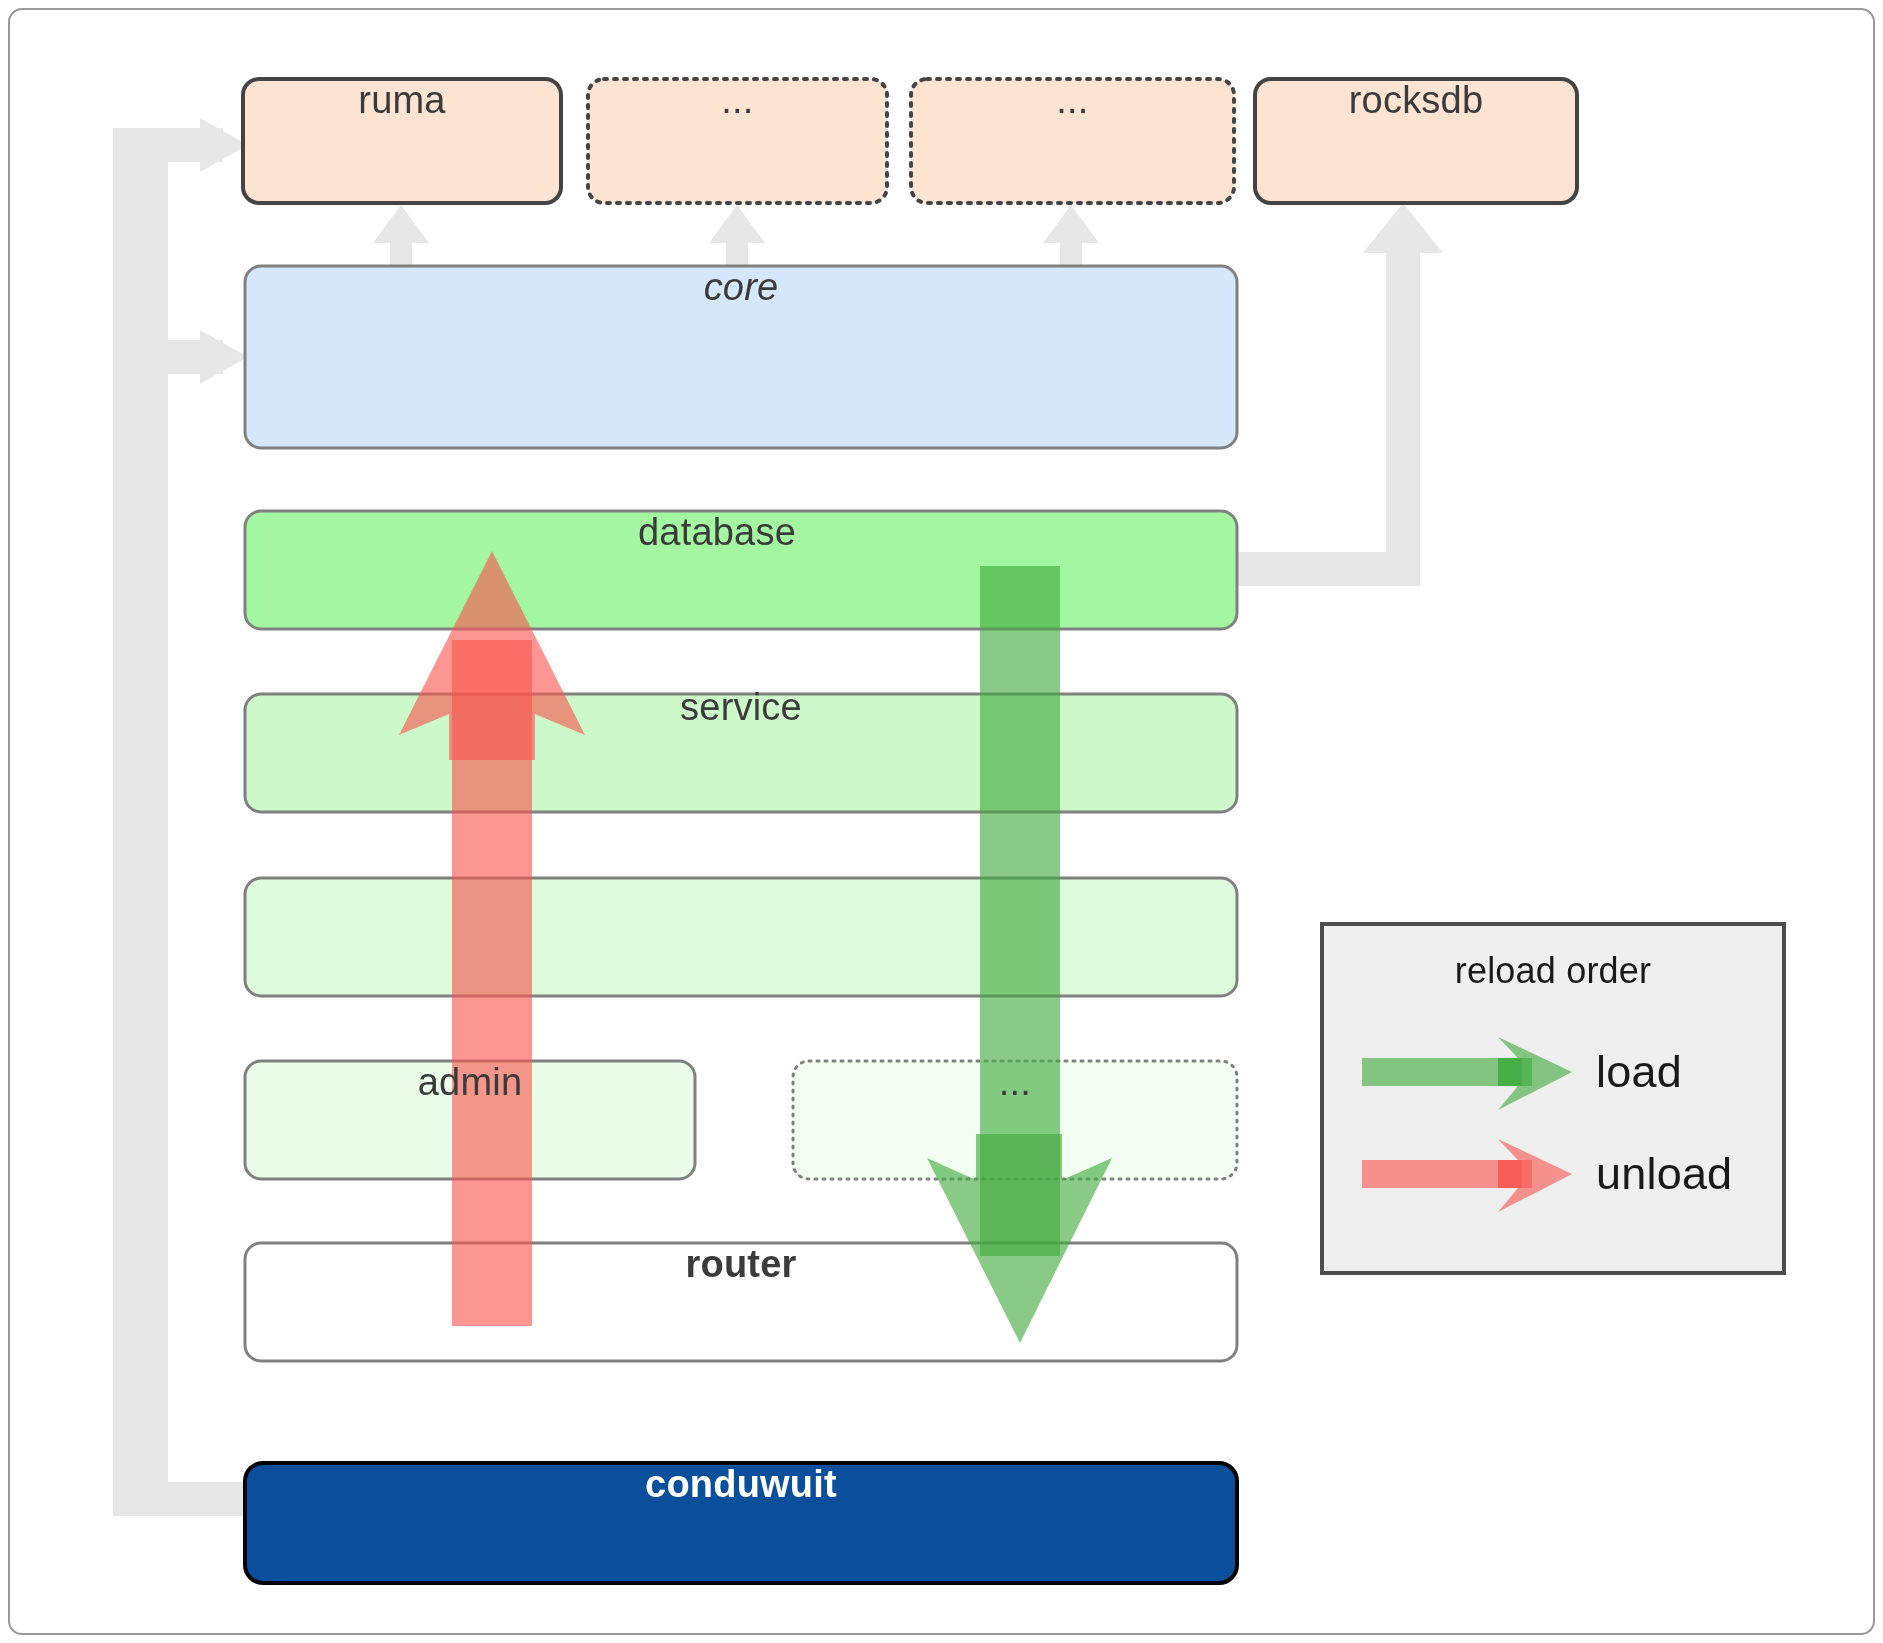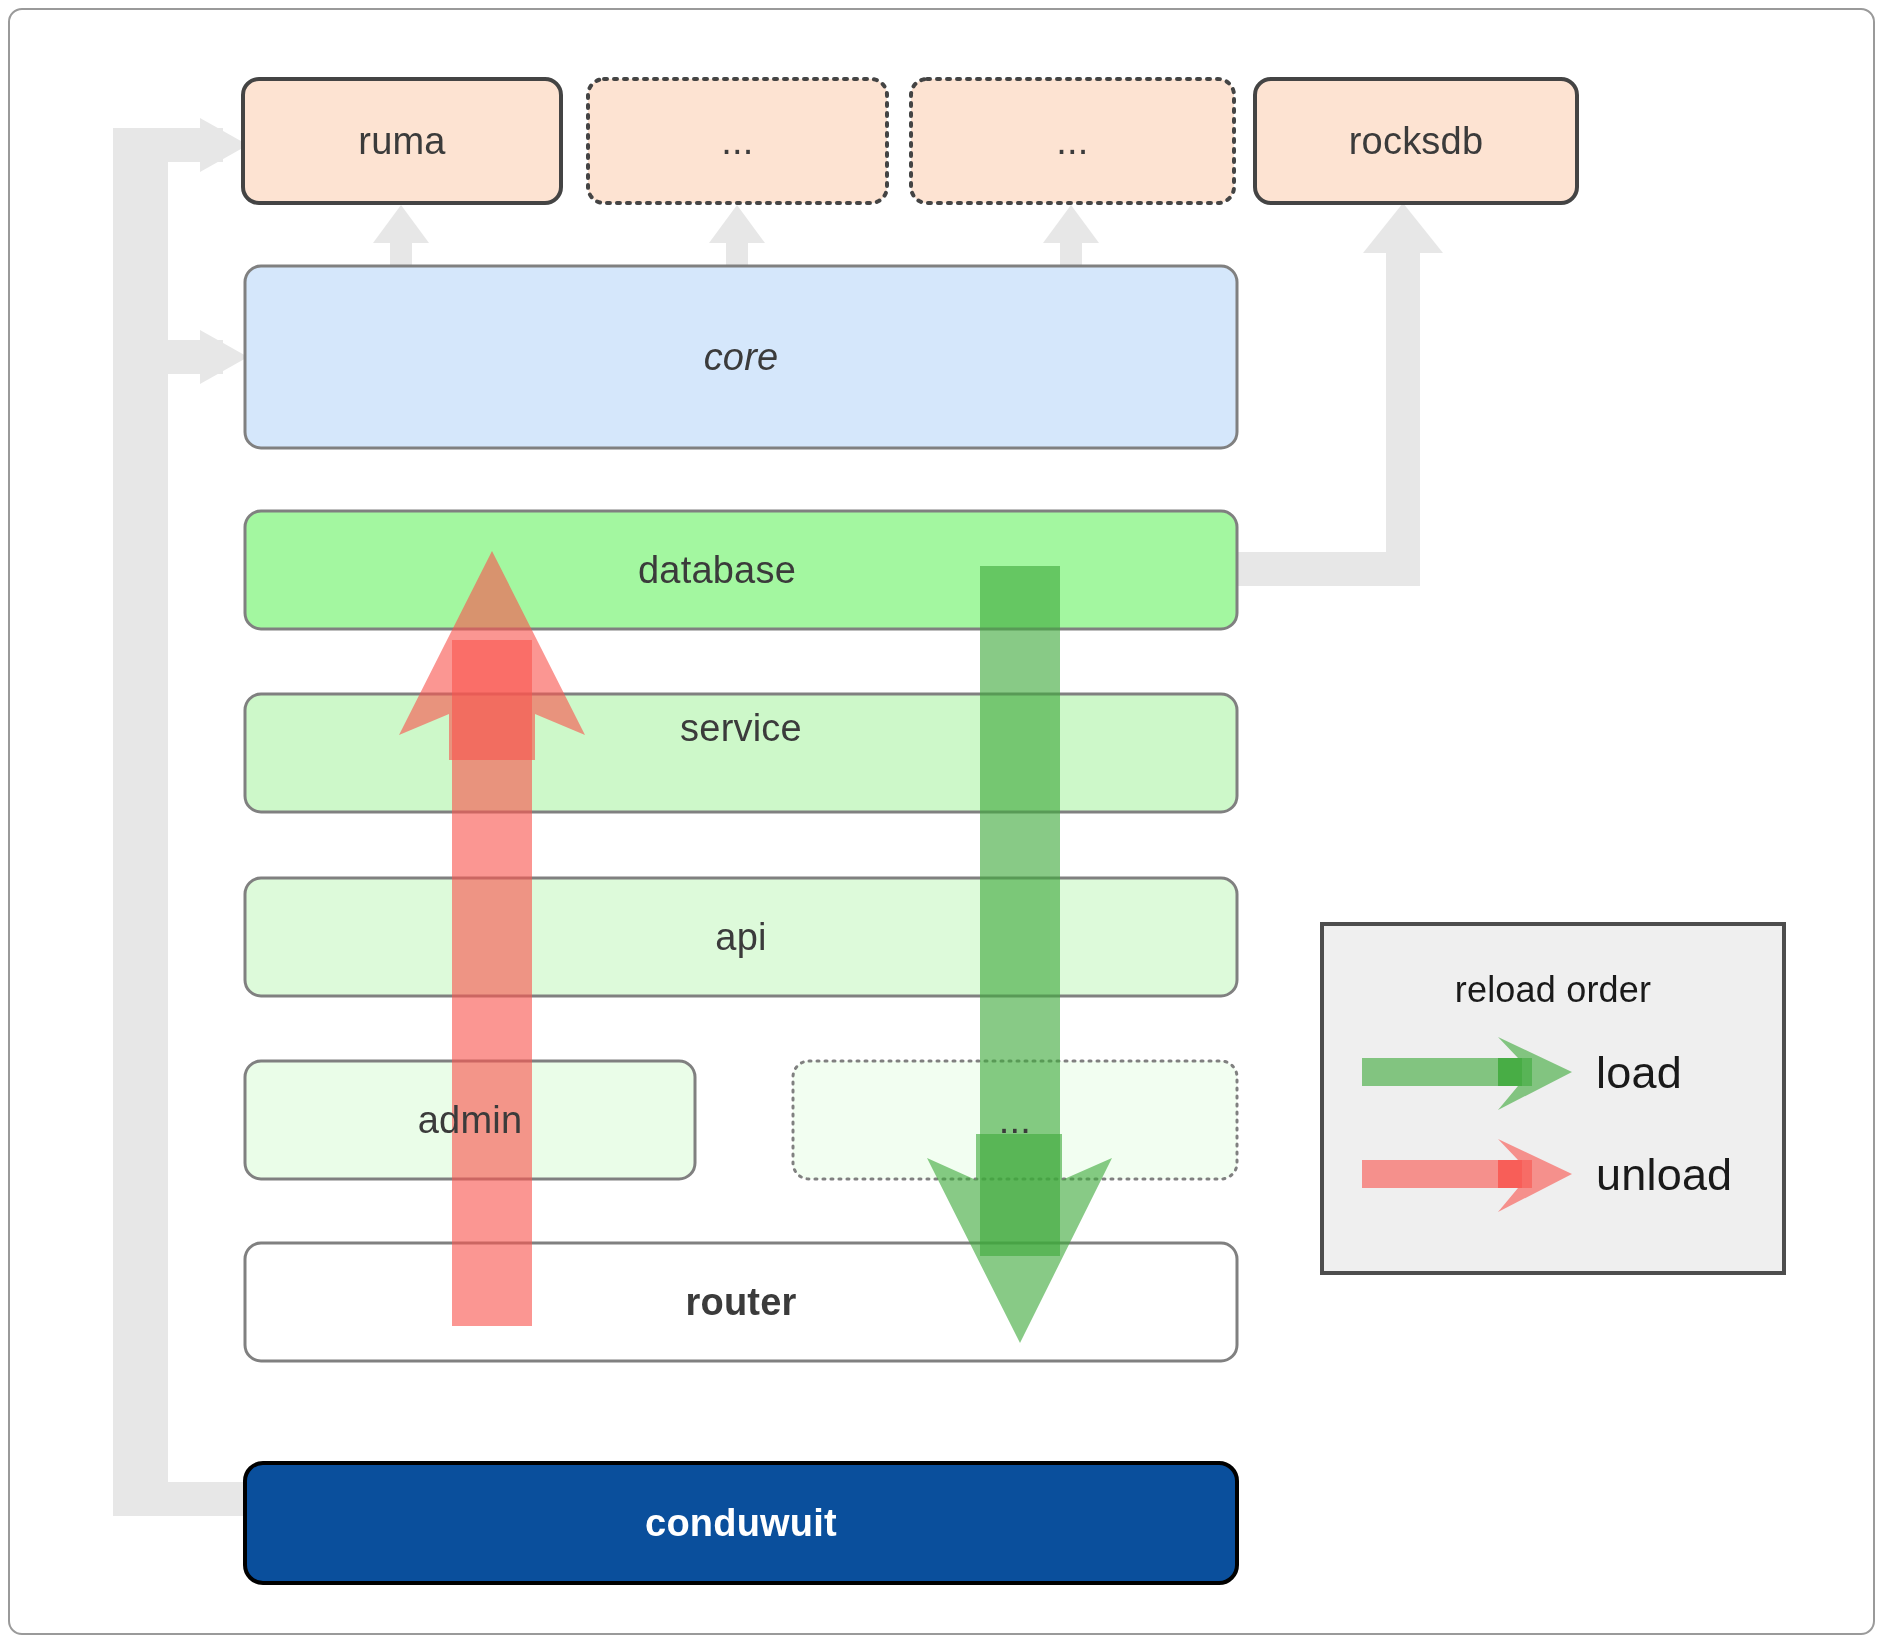--- a/index.html
+++ b/index.html
@@ -1,20 +1,20 @@
 <!DOCTYPE html>
 <html><head>
 <meta charset="utf-8">
 <style>
   html,body{margin:0;padding:0;background:#ffffff;}
   body{font-family:"Liberation Sans", sans-serif;}
   #stage{position:relative;width:1883px;height:1643px;background:#ffffff;overflow:hidden;}
   #frame{position:absolute;left:8px;top:8px;width:1867px;height:1627px;border:2px solid #9a9a9a;border-radius:14px;background:#ffffff;box-sizing:border-box;}
   svg.layer{position:absolute;left:0;top:0;width:1883px;height:1643px;}
-  .lbl{position:absolute;display:flex;align-items:center;justify-content:center;
+  .lbl{position:absolute;display:flex;align-items:flex-start;justify-content:center;
        pointer-events:none;white-space:nowrap;}
   .lbl span{font-size:38px;color:#3b3b3b;letter-spacing:.2px;}
   .lbl.white span{color:#ffffff;font-weight:bold;}
   .legend-title span{font-size:36px;color:#1a1a1a;}
   .legend-lbl span{font-size:45px;color:#1a1a1a;}
 </style>
 </head>
 <body>
 
 <div id="stage">
@@ -122,23 +122,20 @@
 
   <div class="lbl" style="left:245px;top:266px;width:992px;height:182px;font-style:italic;">
     <span>core</span>
     </div>
   <div class="lbl" style="left:245px;top:511px;width:944px;height:118px;">
     <span>database</span>
     </div>
   <div class="lbl" style="left:245px;top:686px;width:992px;height:84px;">
     <span>service</span>
     </div>
-  <div class="lbl" style="left:245px;top:878px;width:992px;height:118px;">
-    <span>api</span>
-    </div>
   <div class="lbl" style="left:245px;top:1061px;width:450px;height:118px;">
     <span>admin</span>
     </div>
   <div class="lbl" style="left:793px;top:1061px;width:444px;height:118px;">
     <span>...</span>
     </div>
   <div class="lbl" style="left:245px;top:1243px;width:992px;height:118px;font-weight:bold;">
     <span>router</span>
     </div>
   <div class="lbl white" style="left:245px;top:1463px;width:992px;height:120px;">

